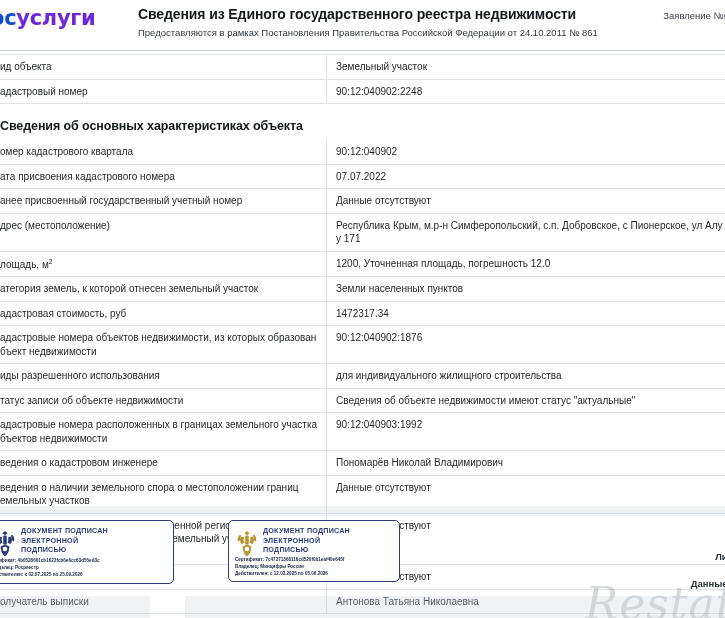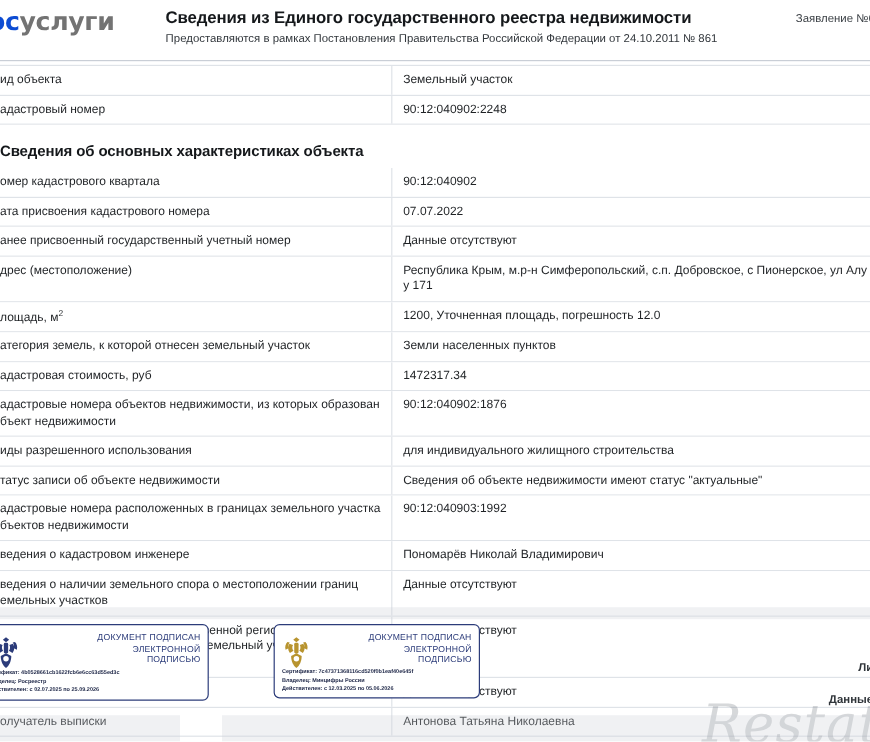--- a/index.html
+++ b/index.html
@@ -37,21 +37,21 @@
     position: absolute;
     left: -10px;
     top: 6px;
     font-size: 21px;
     font-weight: 700;
     letter-spacing: -0.3px;
     white-space: nowrap;
     font-family: "DejaVu Sans", sans-serif;
   }
   .logo .g-blue { color: #0d4cd3; }
-  .logo .g-red  { color: #737373; }
+  .logo .g-red  { color: #6d28d9; }
 
   .header-titles {
     position: absolute;
     left: 138px;
     top: 6px;
     width: 500px;
   }
   .doc-title {
     font-size: 14px;
     font-weight: 700;
@@ -175,23 +175,23 @@
     width: 24px;
     height: 30px;
     margin-top: 3px;
     margin-right: 4px;
   }
   .stamp-body {
     flex: 1 1 auto;
     min-width: 0;
   }
   .stamp-title {
-    text-align: right;
+    text-align: left;
     font-size: 7.2px;
-    font-weight: 400;
+    font-weight: 700;
     letter-spacing: 0.2px;
     color: #2c3c7a;
     line-height: 1.35;
     text-transform: uppercase;
   }
   .stamp-meta {
     margin-top: 3px;
     font-size: 4.6px;
     line-height: 1.5;
     color: #1b2445;

